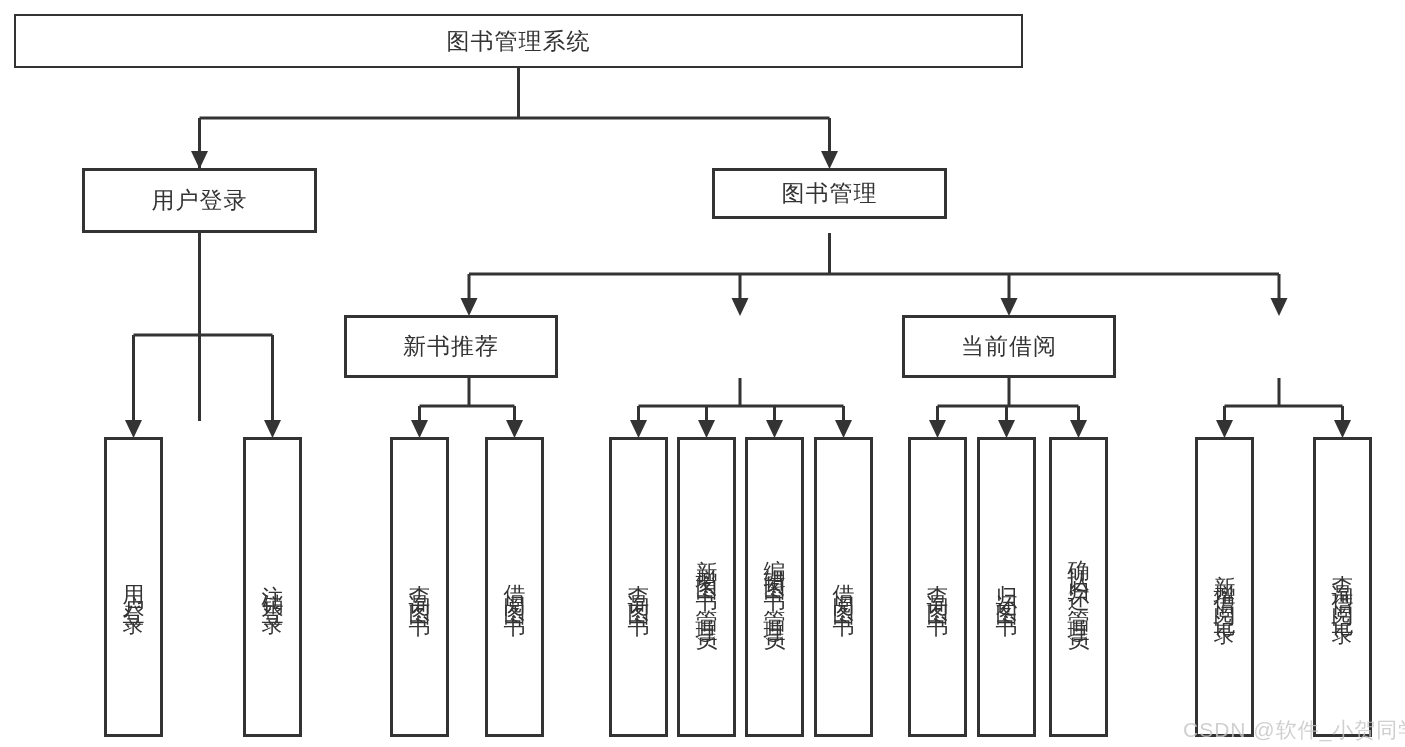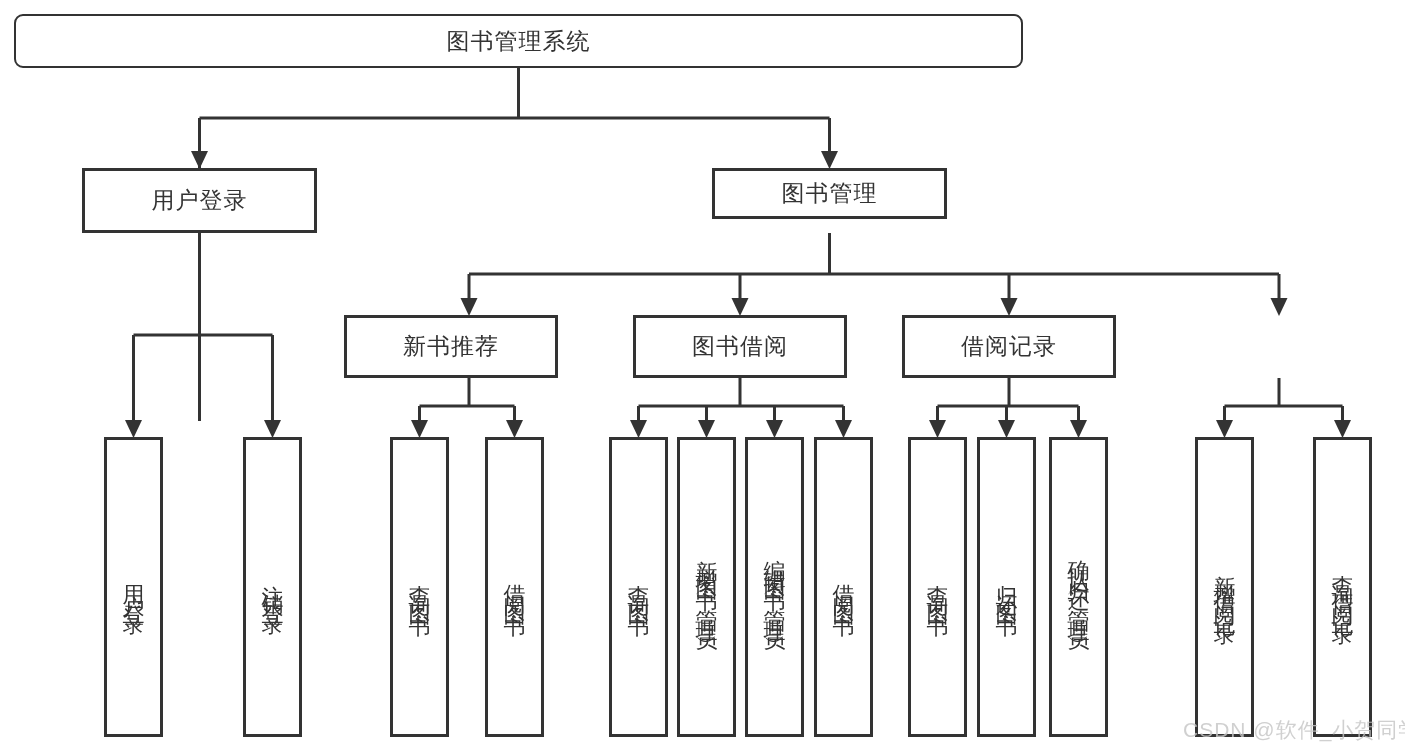--- a/index.html
+++ b/index.html
@@ -120,28 +120,27 @@
     </g>
 
     <g>
       <path d="M1279,378 V406 M1224.5,406 H1342.5"></path>
       <path d="M1224.5,406 V421 M1342.5,406 V421"></path>
       <polygon points="1216,420 1233,420 1224.5,438" fill="#333333" stroke="none"></polygon>
       <polygon points="1334,420 1351,420 1342.5,438" fill="#333333" stroke="none"></polygon>
     </g>
   </svg>
 
-  <div class="node root" style="left:14px; top:14px; width:1009px; height:54px;border-radius:9px;">图书管理系统</div>
+  <div class="node root" style="left:14px; top:14px; width:1009px; height:54px;">图书管理系统</div>
 
   <div class="node" style="left:82px; top:168px; width:235px; height:65px;">用户登录</div>
   <div class="node" style="left:712px; top:168px; width:235px; height:51px;">图书管理</div>
 
   <div class="node" style="left:344px; top:315px; width:214px; height:63px;">新书推荐</div>
-  <div class="node" style="left:633px; top:315px; width:214px; height:63px;">图书借阅</div>
-  <div class="node" style="left:902px; top:315px; width:214px; height:63px;">借阅记录</div>
+  <div class="node" style="left:902px; top:315px; width:214px; height:63px;">当前借阅</div>
 
   <div class="leaf" style="left:104px;">
     <span>用户登录</span>
   </div>
   <div class="leaf" style="left:243px;">
     <span>注销登录</span>
   </div>
 
   <div class="leaf" style="left:390px;">
     <span>查询图书</span>

